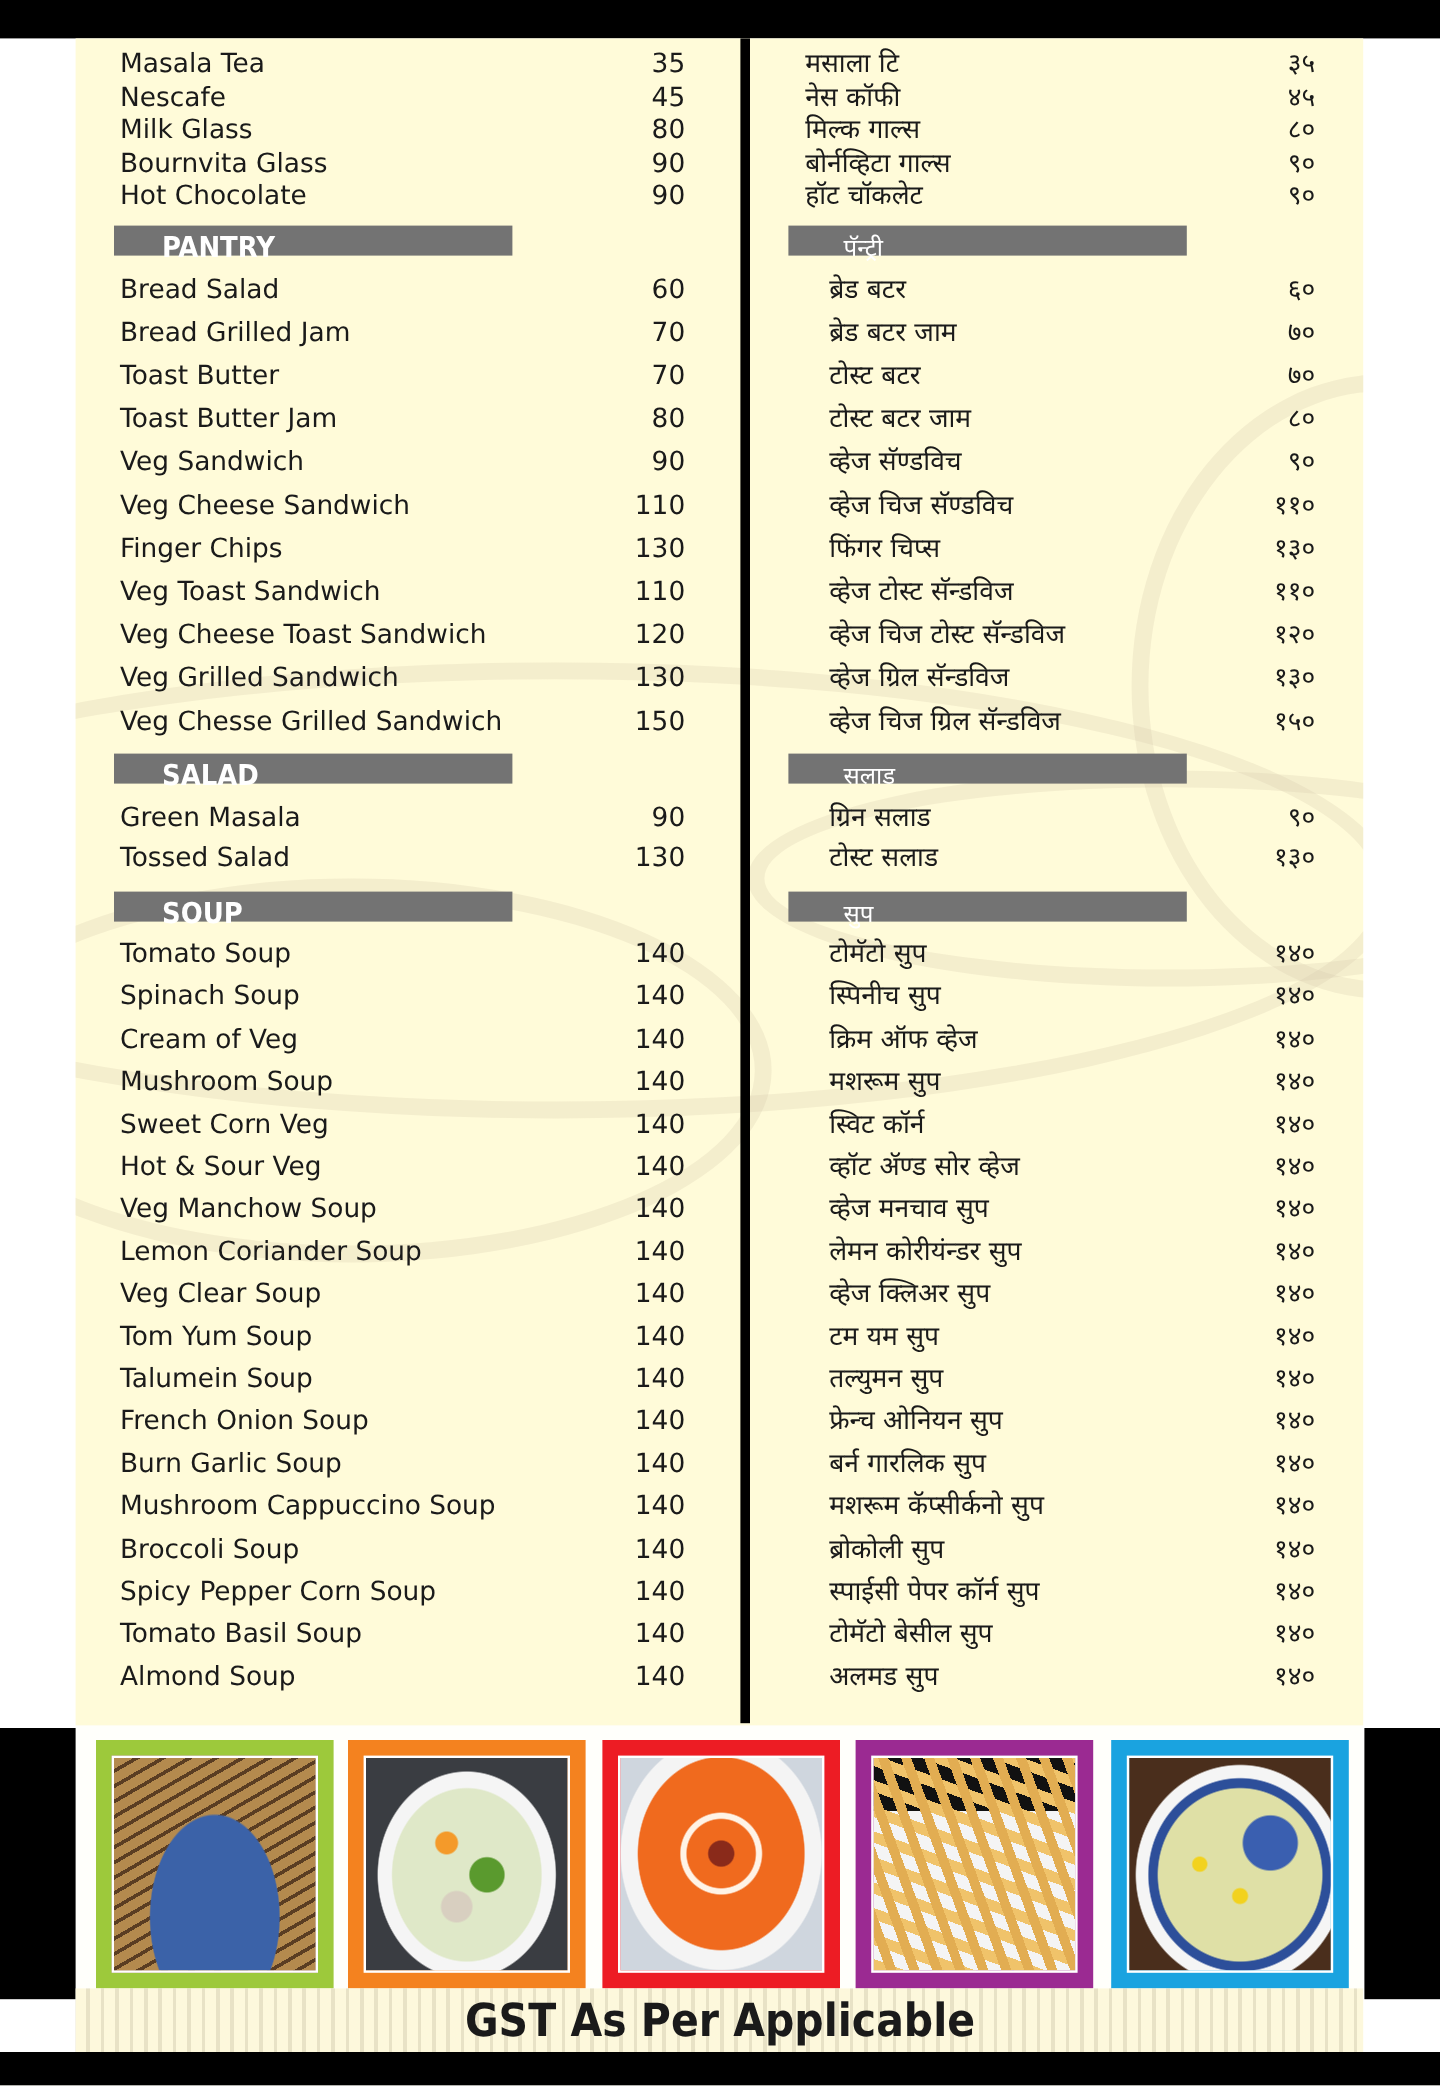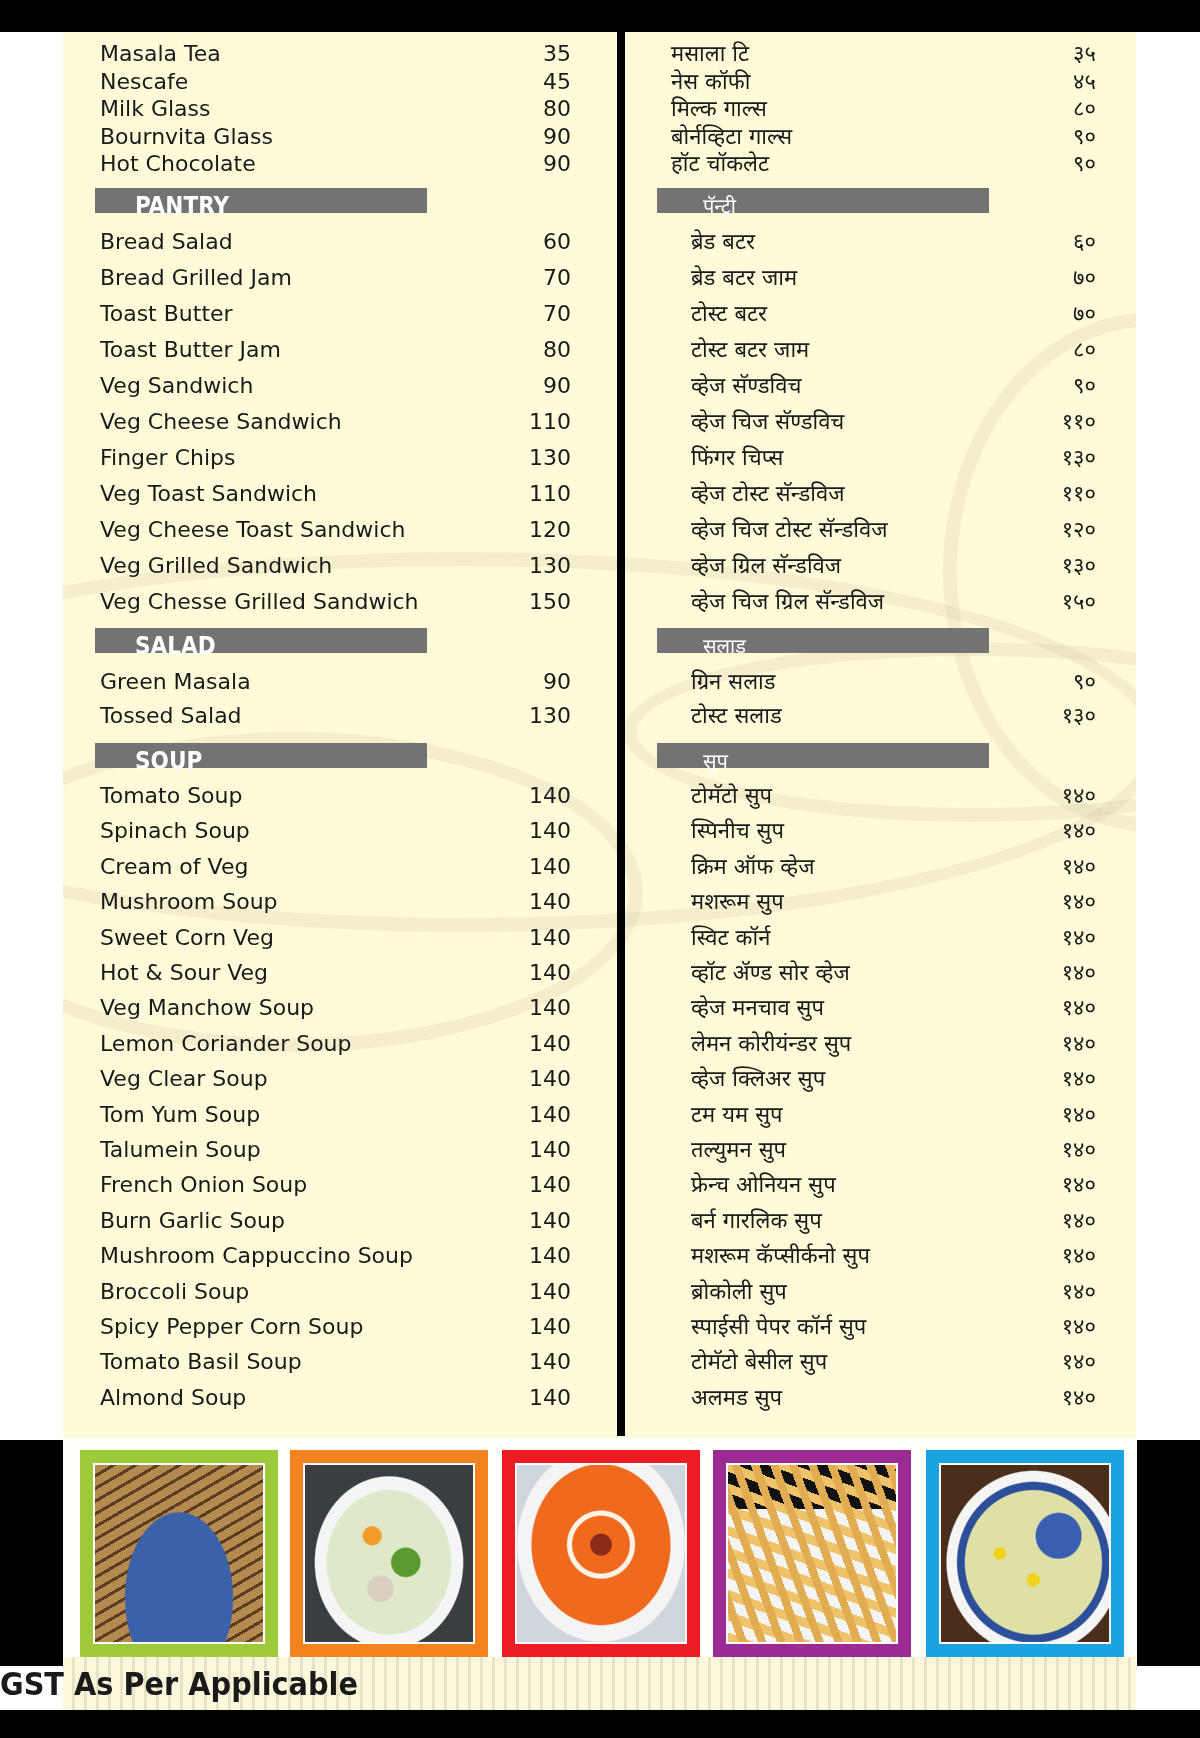--- a/index.html
+++ b/index.html
@@ -31,21 +31,21 @@
     .hdr { position: absolute; left: 0; height: 25px; background: #737373; color: #fff; font-weight: bold; font-size: 24px; line-height: 36px; margin-left: 32px; }
     .col-left .hdr { width: 332px; padding-left: 40px; font-family: "DejaVu Sans Condensed", "DejaVu Sans", sans-serif; }
     .col-right .hdr { width: 332px; padding-left: 46px; font-weight: normal; font-size: 20px; }
 
     .photo-strip { position: absolute; left: 63px; top: 1438px; width: 1073px; height: 220px; background: #fffffb; }
     .frame { position: absolute; top: 1450px; width: 198px; height: 207px; padding: 13px; }
     .photo { width: 100%; height: 100%; border: 2px solid #fff; position: relative; overflow: hidden; }
 
     .footer-band { position: absolute; left: 63px; top: 1657px; width: 1073px; height: 53px;
       background: repeating-linear-gradient(90deg, #fdf8dc 0px, #fdf8dc 9px, #e8e2c6 9px, #e8e2c6 12px); }
-    .footer-text { position: absolute; left: 0; right: 0; top: 1664px; font-weight: bold; font-size: 32px; line-height: 40px; color: #1a1a1a; font-family: "DejaVu Sans Condensed", "DejaVu Sans", sans-serif; }
+    .footer-text { position: absolute; left: 0; right: 0; top: 1664px; text-align: center; font-weight: bold; font-size: 38px; line-height: 40px; color: #1a1a1a; font-family: "DejaVu Sans Condensed", "DejaVu Sans", sans-serif; }
   </style>
 </head>
 <body>
 
 <div class="top-bar"></div>
 
 <div class="panel">
   <div class="swirl" style="left:-300px; top:520px; width:1400px; height:380px;"></div>
   <div class="swirl" style="left:880px; top:280px; width:420px; height:520px;"></div>
   <div class="swirl" style="left:-120px; top:700px; width:700px; height:320px;"></div>

